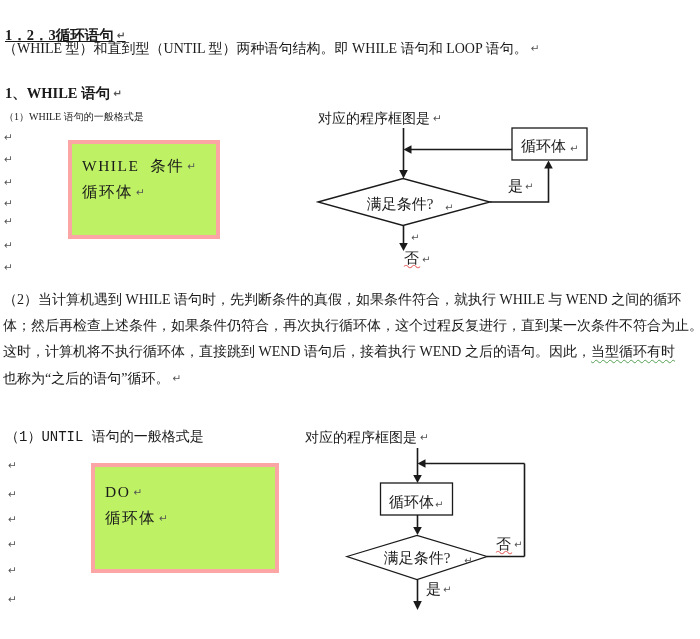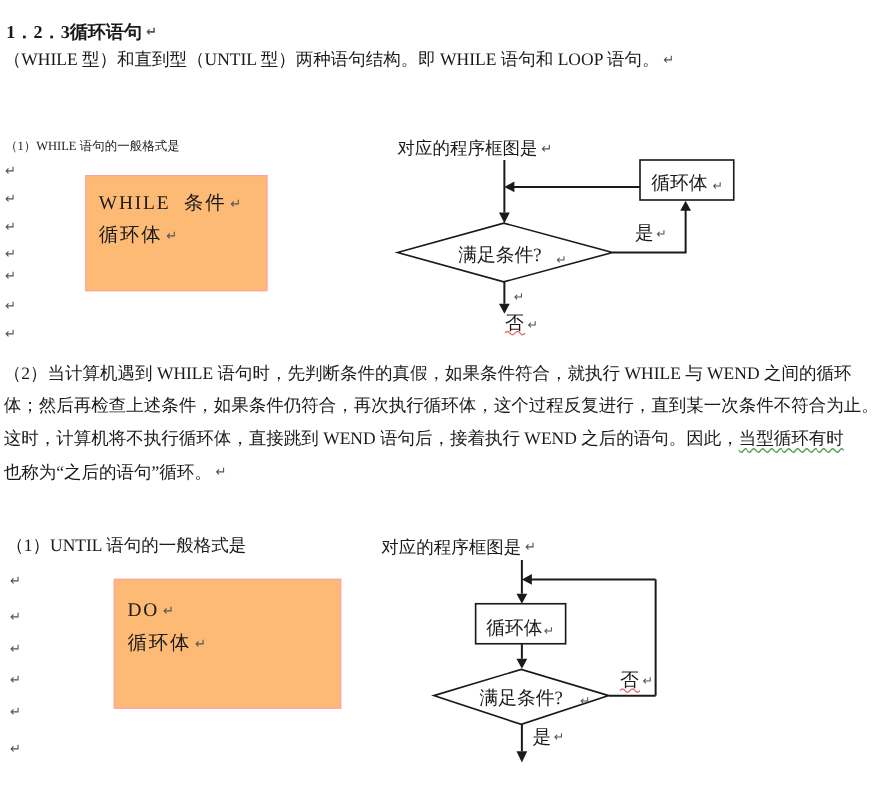--- a/index.html
+++ b/index.html
@@ -11,21 +11,21 @@
   .line{white-space:nowrap;}
   .heading{font-weight:bold;font-size:14.5px;white-space:nowrap;}
   .body-text{font-size:14px;line-height:26px;}
   .intro-text{font-size:14px;line-height:22px;}
   .pilcrow{
     font-family:"DejaVu Sans",sans-serif;font-size:10.5px;color:#555;
     margin-left:3px;vertical-align:1px;
   }
   .pilcol span{position:absolute;font-family:"DejaVu Sans",sans-serif;font-size:10.5px;color:#555;}
   .codebox{
-    border:1px solid #fca5a5;background:#fdba74;font-size:15.5px;letter-spacing:1.5px;
+    border:4px solid #fca5a5;background:#bef264;font-size:15.5px;letter-spacing:1.5px;
   }
   .codebox .cline{white-space:pre;}
   .grammar-mark{
     text-decoration:underline;
     -webkit-text-decoration:underline wavy #55a055;
     text-decoration-style:wavy;text-decoration-color:#55a055;
     text-underline-offset:3px;text-decoration-thickness:1px;
   }
   svg.fc{position:absolute;left:0;top:0;pointer-events:none;}
   svg.fc .shape{fill:none;stroke:#1a1a1a;stroke-width:1.3;}
@@ -33,30 +33,33 @@
   svg.fc .arrow{fill:#1a1a1a;stroke:none;}
   svg.fc text{font-family:"Liberation Serif","DejaVu Serif",serif;font-size:15px;fill:#1a1a1a;}
   svg.fc text.svg-pilc{font-family:"DejaVu Sans",sans-serif;font-size:10px;fill:#555;}
   svg.fc .squiggle{fill:none;stroke:#e87070;stroke-width:1.1;}
 </style>
 </head>
 <body>
 
 <div class="page">
 
-  <div class="abs heading" style="left:5px;top:16px;">
+  <div class="abs heading" style="left:5px;top:26px;text-decoration:underline;">
     <span>1．2．3循环语句</span><span class="pilcrow">↵</span>
   </div>
 
   <div class="abs intro-text" style="left:3px;top:37px;">
     <div class="line">
       <span>（WHILE 型）和直到型（UNTIL 型）两种语句结构。即 WHILE 语句和 LOOP 语句。</span><span class="pilcrow">↵</span>
     </div>
   </div>
 
+  <div class="abs heading" style="left:5px;top:84px;">
+    <span>1、WHILE 语句</span><span class="pilcrow">↵</span>
+  </div>
 
   <div class="abs line" style="left:4px;top:110px;font-size:10px;">（1）WHILE 语句的一般格式是</div>
   <div class="abs line" style="left:318px;top:110px;font-size:14px;">
     <span>对应的程序框图是</span><span class="pilcrow">↵</span>
   </div>
 
   <div class="pilcol">
     <span style="left:4px;top:131px;">↵</span>
     <span style="left:4px;top:153px;">↵</span>
     <span style="left:4px;top:176px;">↵</span>
@@ -105,21 +108,21 @@
     <div class="line">体；然后再检查上述条件，如果条件仍符合，再次执行循环体，这个过程反复进行，直到某一次条件不符合为止。</div>
     <div class="line">
       <span>这时，计算机将不执行循环体，直接跳到 WEND 语句后，接着执行 WEND 之后的语句。因此，</span><span class="grammar-mark">当型循环有时</span>
     </div>
     <div class="line">
       <span>也称为“之后的语句”循环。</span><span class="pilcrow">↵</span>
     </div>
   </div>
 
 
-  <div class="abs line" style="left:5px;top:428px;font-size:14px;">（1）UNTIL 语句的一般格式是</div>
+  <div class="abs line" style="left:5px;top:428px;font-size:14px;font-family:Liberation Mono, monospace;">（1）UNTIL 语句的一般格式是</div>
   <div class="abs line" style="left:305px;top:429px;font-size:14px;">
     <span>对应的程序框图是</span><span class="pilcrow">↵</span>
   </div>
 
   <div class="pilcol">
     <span style="left:8px;top:459px;">↵</span>
     <span style="left:8px;top:488px;">↵</span>
     <span style="left:8px;top:513px;">↵</span>
     <span style="left:8px;top:538px;">↵</span>
     <span style="left:8px;top:564px;">↵</span>

